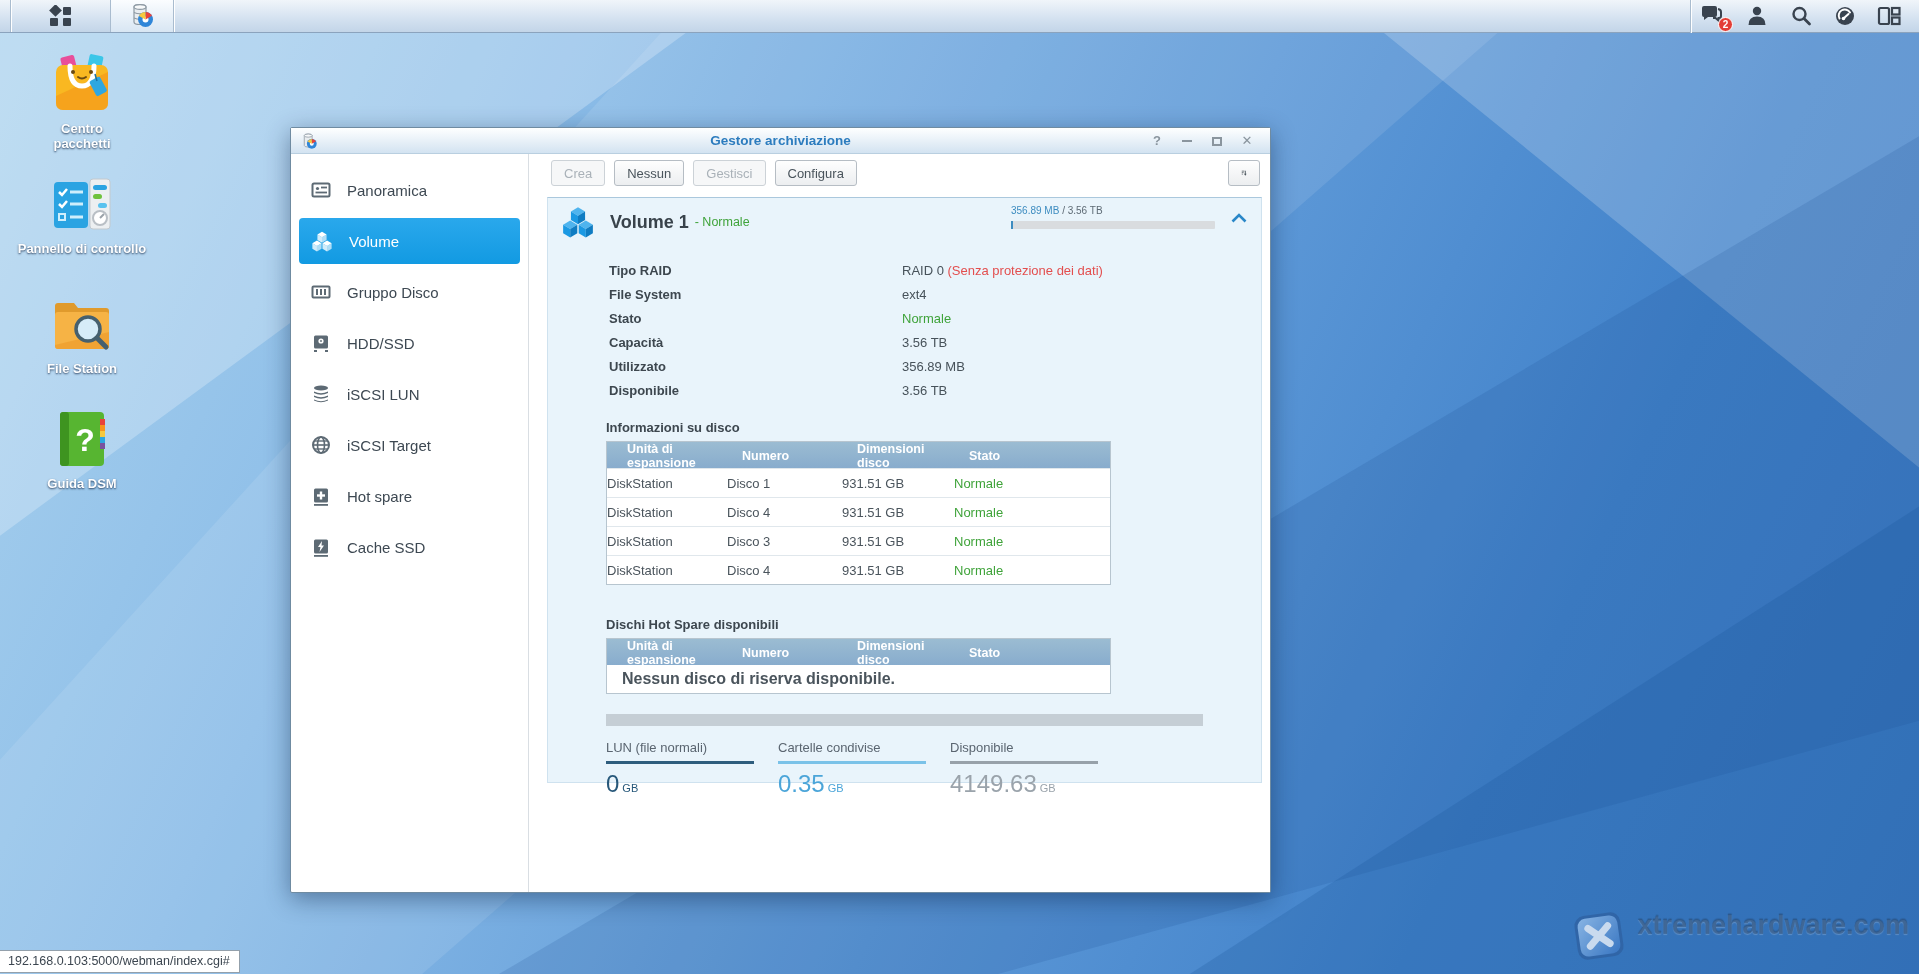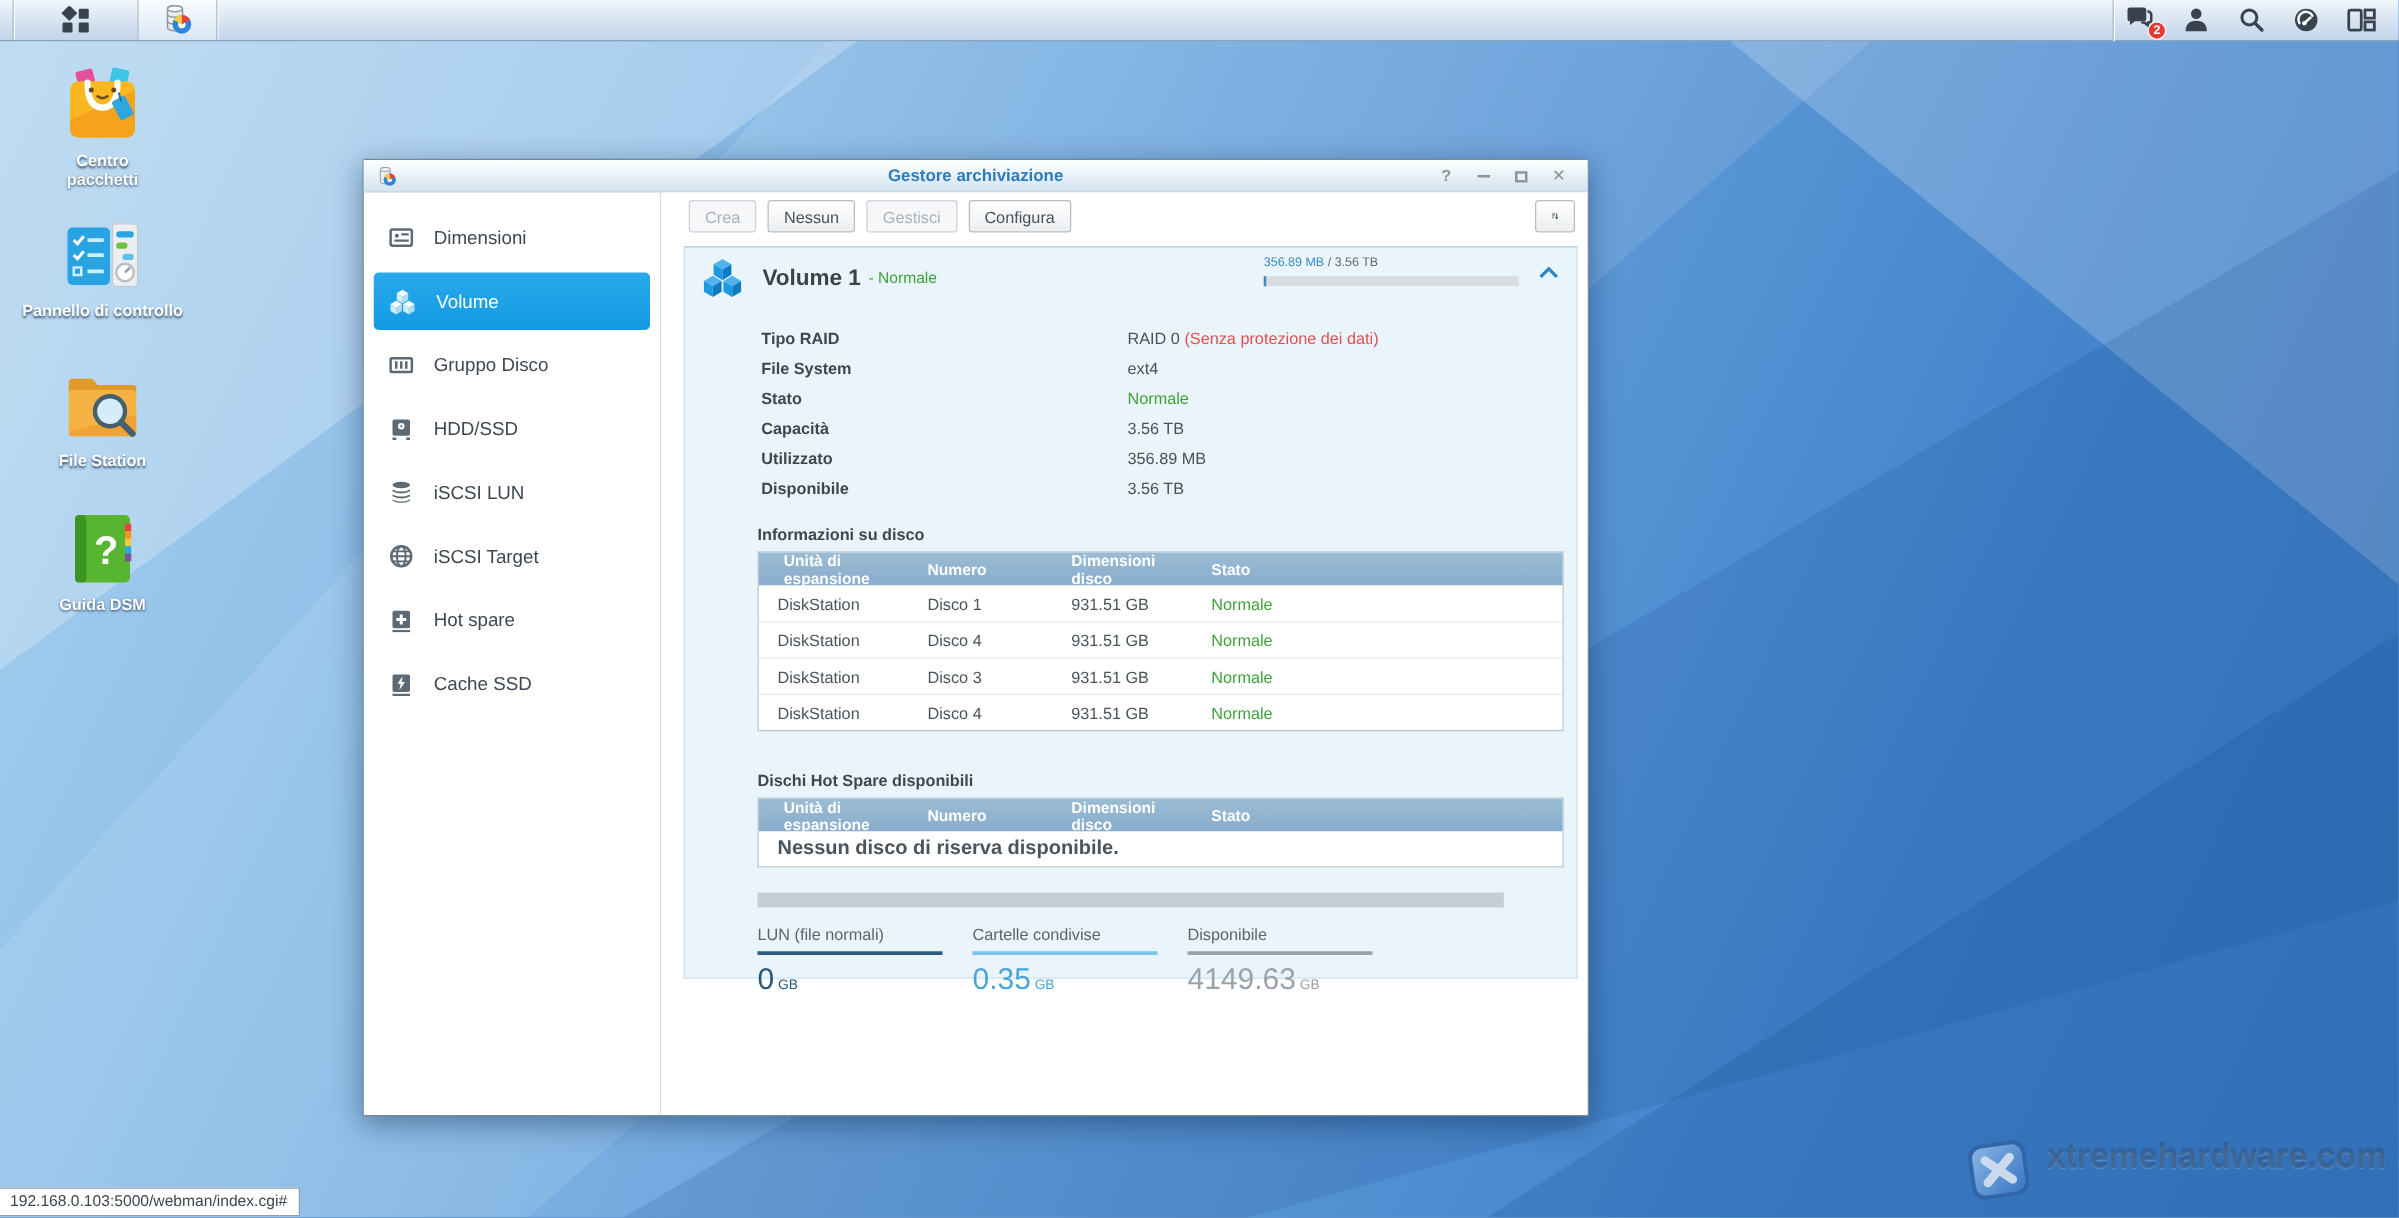--- a/index.html
+++ b/index.html
@@ -88,29 +88,29 @@
 
   .details { margin:12px 0 0 61px; }
   .drow { height:24px; display:flex; font-size:13px; align-items:center; }
   .dlab { width:293px; font-weight:bold; color:#3d474f; }
   .dval { color:#47525a; }
   .red { color:#e34e4e; }
   .green { color:#3fa33a; }
 
   .sec-title { margin:18px 0 6px 58px; font-size:13px; font-weight:bold; color:#3d474f; }
   .sec-title.second { margin-top:32px; }
-  .vtable { margin-left:58px; width:645px; background:#fff; border:1px solid #b7c5cf; }
+  .vtable { margin-left:58px; width:505px; background:#fff; border:1px solid #b7c5cf; }
   .vt-head { height:26px; background:linear-gradient(#9bbcd2,#88accd); display:grid;
     grid-template-columns:120px 115px 112px 1fr; align-items:center;
     color:#fff; font-size:12.5px; font-weight:bold; }
   .vt-head > div { padding-left:15px; }
   .vt-head > div:first-child { padding-left:20px; }
   .vt-row { height:29px; display:grid; grid-template-columns:120px 115px 112px 1fr;
     align-items:center; font-size:13px; color:#4a545c; border-top:1px solid #e0e7ec; cursor:pointer; }
-  .vt-row > div { padding-left:15px; }
+  .vt-row > div { }
   .vt-row:first-of-type { border-top:none; }
   .vt-empty { height:28px; display:flex; align-items:center; padding-left:15px;
     font-size:16px; color:#4a545c;font-weight:bold; }
 
   .bigbar { margin:20px 0 0 58px; width:597px; height:12px; background:#c5ced5; }
 
   .stats { margin:14px 0 0 58px; display:flex; gap:24px; }
   .stat { width:148px; }
   .stat-label { font-size:13px; color:#5a6570; height:18px; }
   .stat-line { margin-top:3px; height:3px; }
@@ -289,21 +289,21 @@
   <div class="win-body">
 
     <div class="sidebar">
       <div class="side-item">
         <svg width="20" height="20" viewBox="0 0 20 20">
           <rect x="1.5" y="3.5" width="17" height="13" rx="1.5" fill="none" stroke="currentColor" stroke-width="2"></rect>
           <circle cx="6.5" cy="8.5" r="1.6" fill="currentColor"></circle>
           <line x1="10" y1="7.5" x2="16" y2="7.5" stroke="currentColor" stroke-width="1.8"></line>
           <line x1="4.5" y1="12.5" x2="16" y2="12.5" stroke="currentColor" stroke-width="1.8"></line>
         </svg>
-        <span>Dimensioni</span>
+        <span>Panoramica</span>
       </div>
       <div class="side-item active">
         <svg width="22" height="22" viewBox="0 0 24 24">
           <g fill="currentColor">
             <polygon points="12,2 17,5 12,8 7,5" opacity="1"></polygon>
             <polygon points="7,5 12,8 12,14 7,11" opacity=".8"></polygon>
             <polygon points="17,5 17,11 12,14 12,8" opacity=".65"></polygon>
             <polygon points="6.5,11.5 11.5,14.5 6.5,17.5 1.5,14.5" opacity="1"></polygon>
             <polygon points="1.5,14.5 6.5,17.5 6.5,23.5 1.5,20.5" opacity=".8"></polygon>
             <polygon points="11.5,14.5 11.5,20.5 6.5,23.5 6.5,17.5" opacity=".65"></polygon>

